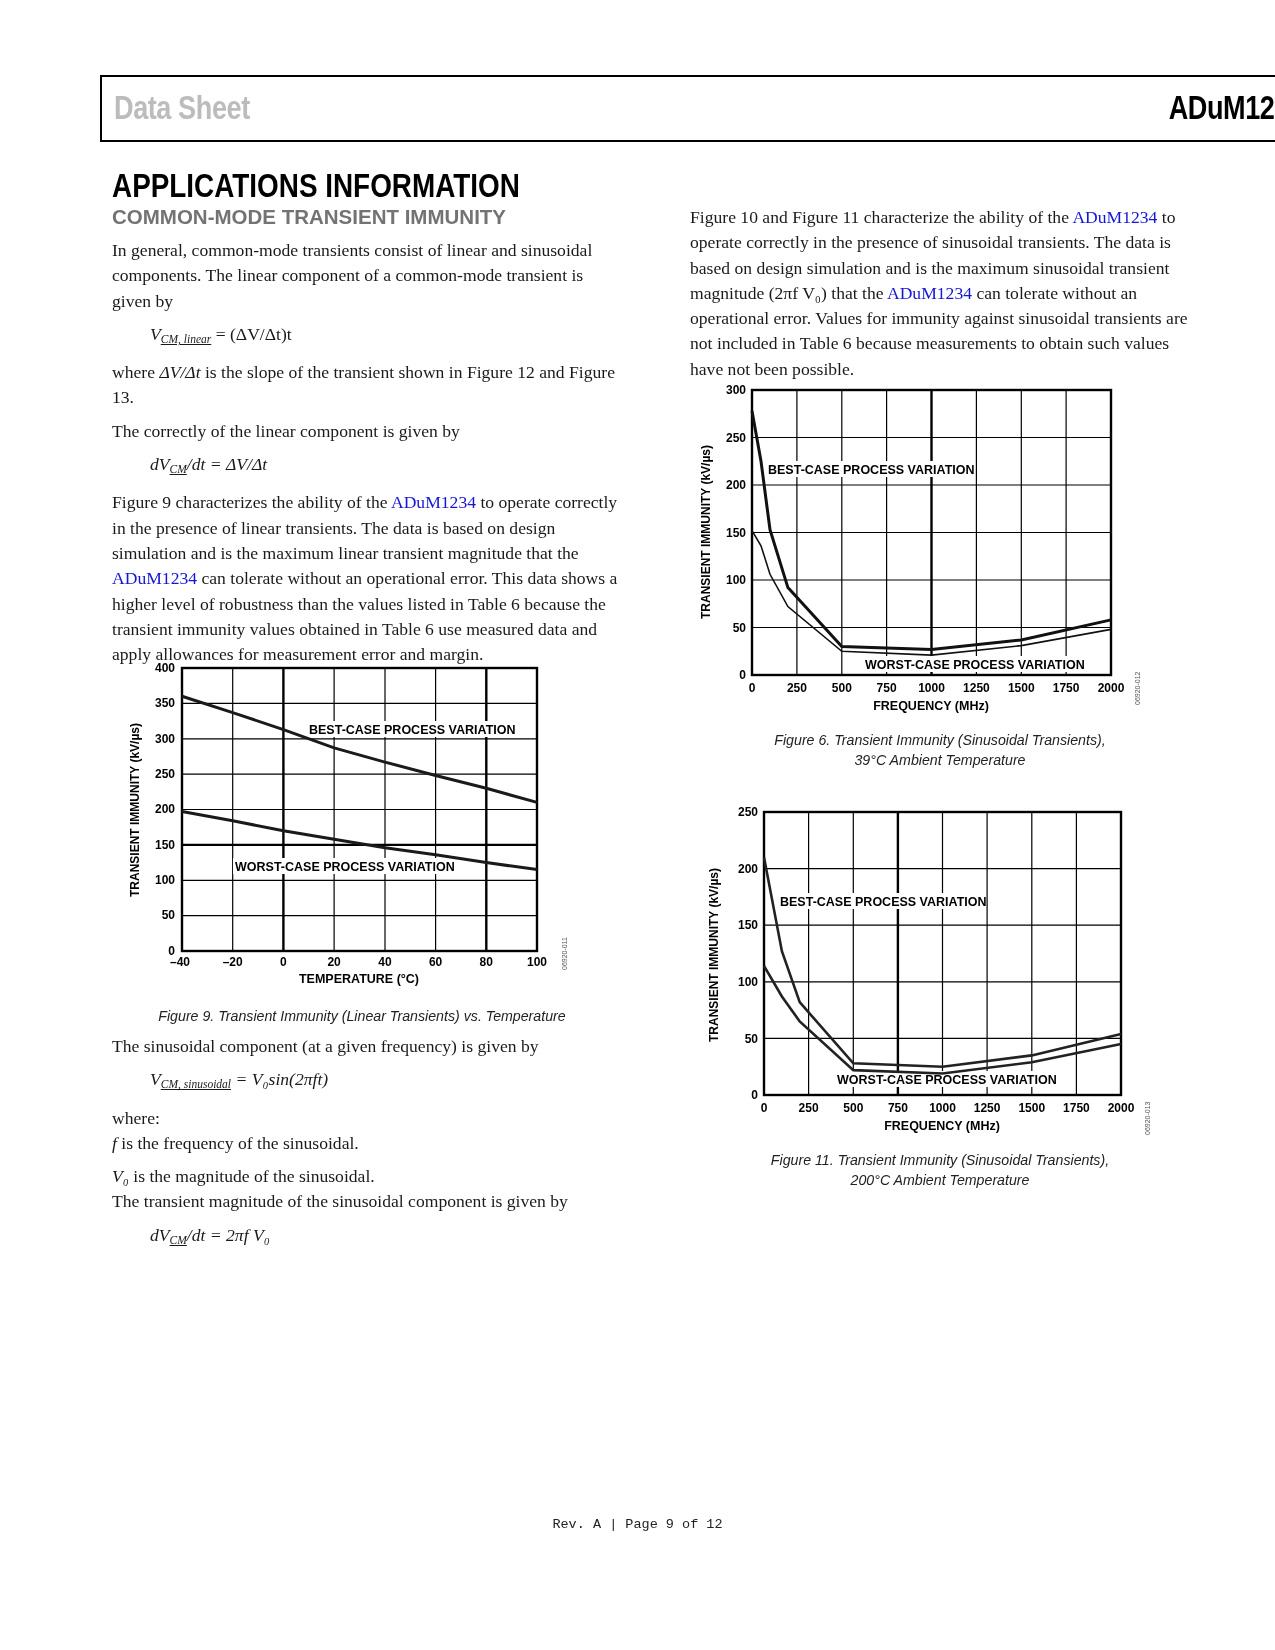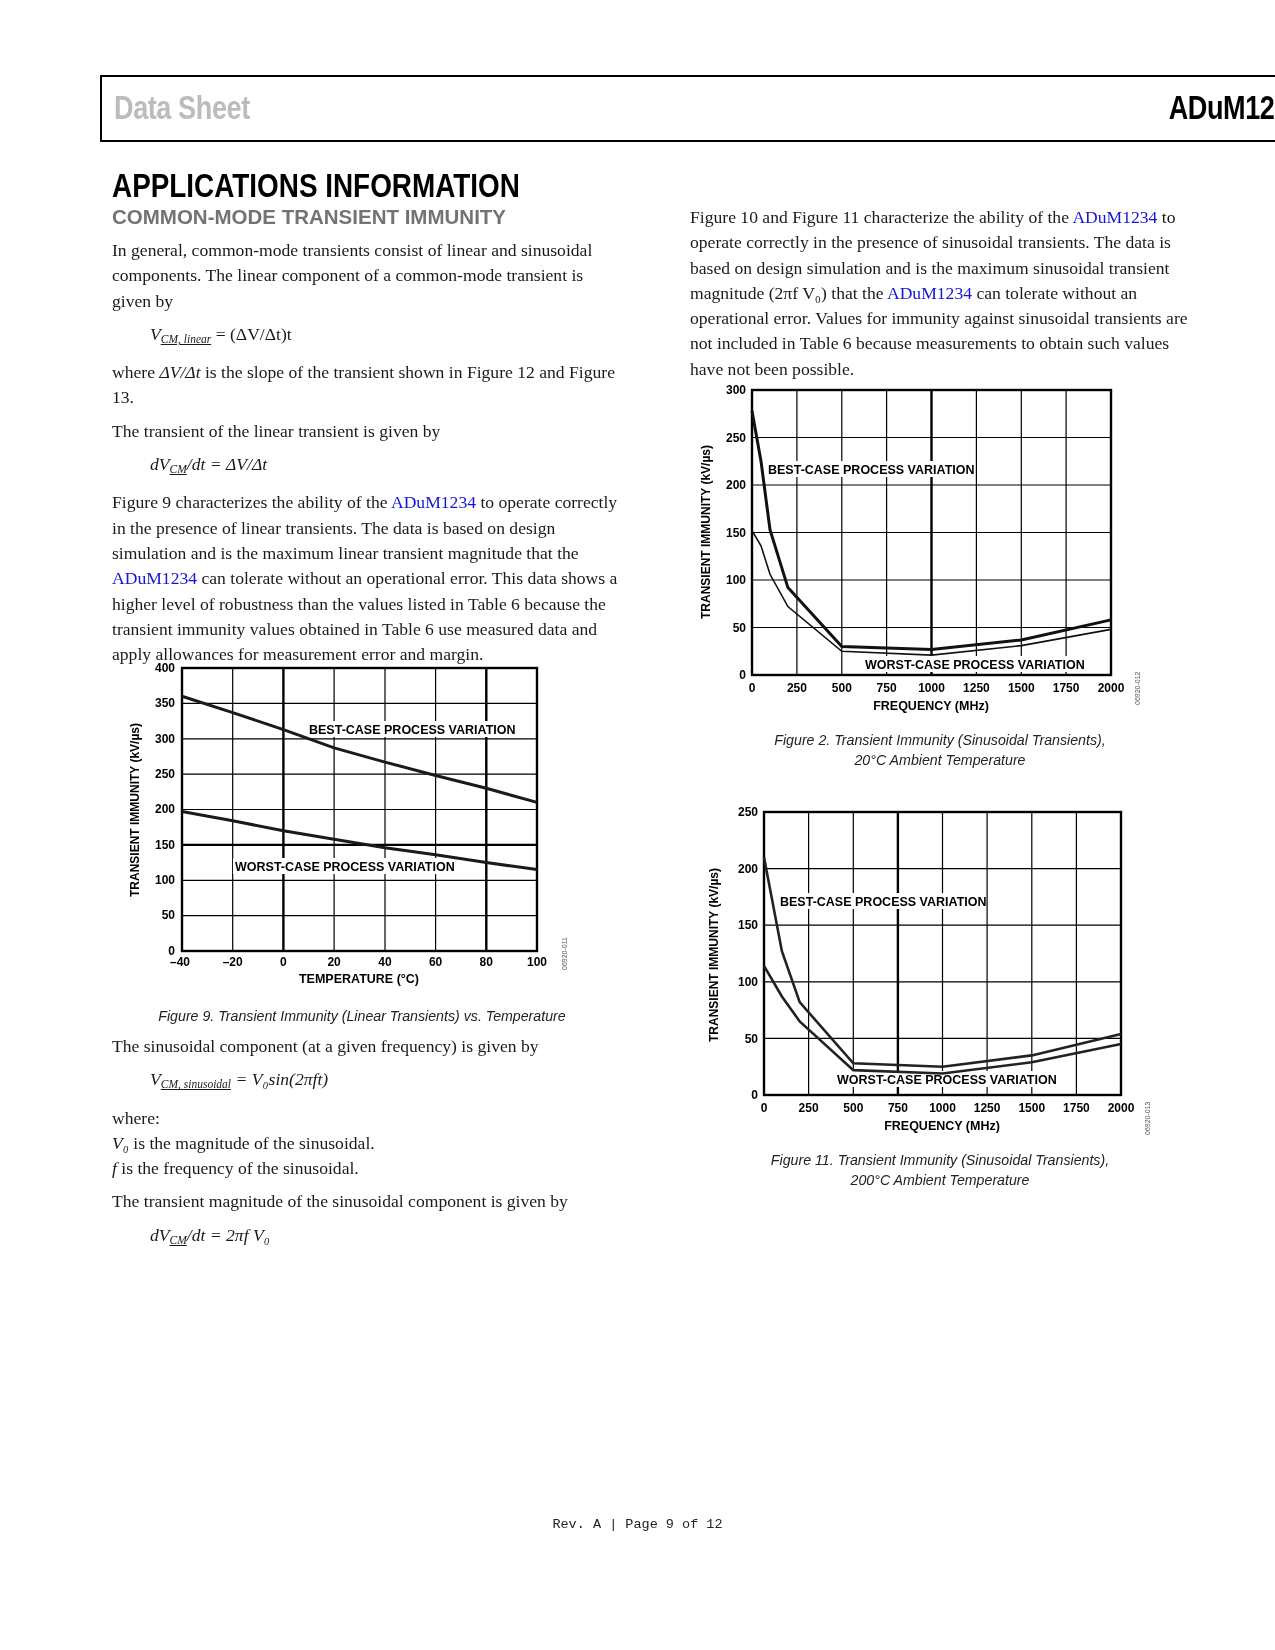--- a/index.html
+++ b/index.html
@@ -30,21 +30,21 @@
   <div class="hdr-right">ADuM1234</div>
 </div>
 
 <div class="h1">APPLICATIONS INFORMATION</div>
 <div class="h2">COMMON-MODE TRANSIENT IMMUNITY</div>
 
 <div class="col-left">
   <p>In general, common-mode transients consist of linear and sinusoidal components. The linear component of a common-mode transient is given by</p>
   <div class="eq"><span>V</span><sub>CM, linear</sub><span style="font-style:normal"> = (ΔV/Δt)t</span></div>
   <p><span>where </span><i>ΔV/Δt</i><span> is the slope of the transient shown in Figure 12 and Figure 13.</span></p>
-  <p>The transient of the linear transient is given by</p>
+  <p>The correctly of the linear component is given by</p>
   <div class="eq"><span>dV</span><sub>CM</sub><span>/dt = ΔV/Δt</span></div>
   <p><span>Figure 9 characterizes the ability of the </span><span class="lnk">ADuM1234</span><span> to operate correctly in the presence of linear transients. The data is based on design simulation and is the maximum linear transient magnitude that the </span><span class="lnk">ADuM1234</span><span> can tolerate without an operational error. This data shows a higher level of robustness than the values listed in Table 6 because the transient immunity values obtained in Table 6 use measured data and apply allowances for measurement error and margin.</span></p>
 </div>
 
 <div class="chart" style="left:125px; top:660px; width:460px; height:340px;">
   <svg width="460" height="340" viewBox="0 0 460 340">
 
     <g stroke="#000" stroke-width="1.2">
       <line x1="57" y1="43.4" x2="412" y2="43.4"></line>
       <line x1="57" y1="78.8" x2="412" y2="78.8"></line>
@@ -95,22 +95,22 @@
     <text class="figid" transform="translate(442,310) rotate(-90)">06920-011</text>
   </svg>
 </div>
 <div class="cap" style="position:absolute; left:112px; top:1006px; width:500px;">Figure 9. Transient Immunity (Linear Transients) vs. Temperature</div>
 
 <div class="col-left" style="top:1034px;">
   <p>The sinusoidal component (at a given frequency) is given by</p>
   <div class="eq"><span>V</span><sub>CM, sinusoidal</sub><span> = V₀sin(2πft)</span></div>
   <div class="lines">
     <p>where:</p>
+    <p style="margin-bottom:8px;"><i>f</i><span> is the frequency of the sinusoidal.</span></p>
     <p><i>V₀</i><span> is the magnitude of the sinusoidal.</span></p>
-    <p style="margin-bottom:8px;"><i>f</i><span> is the frequency of the sinusoidal.</span></p>
   </div>
   <p>The transient magnitude of the sinusoidal component is given by</p>
   <div class="eq"><span>dV</span><sub>CM</sub><span>/dt = 2πf V₀</span></div>
 </div>
 
 <div class="col-right">
   <p><span>Figure 10 and Figure 11 characterize the ability of the </span><span class="lnk">ADuM1234</span><span> to operate correctly in the presence of sinusoidal transients. The data is based on design simulation and is the maximum sinusoidal transient magnitude (2πf V₀) that the </span><span class="lnk">ADuM1234</span><span> can tolerate without an operational error. Values for immunity against sinusoidal transients are not included in Table 6 because measurements to obtain such values have not been possible.</span></p>
 </div>
 
 <div class="chart" style="left:690px; top:380px; width:470px; height:345px;">
@@ -158,22 +158,22 @@
         <text x="331.3" y="312">1500</text>
         <text x="376.1" y="312">1750</text>
         <text x="421" y="312">2000</text>
     </g>
     <text x="241" y="330" font-size="12.5" text-anchor="middle" fill="#000">FREQUENCY (MHz)</text>
     <text transform="translate(20,152) rotate(-90)" font-size="12" text-anchor="middle" fill="#000">TRANSIENT IMMUNITY (kV/µs)</text>
     <text class="figid" transform="translate(450,325) rotate(-90)">06920-012</text>
   </svg>
 </div>
 <div class="cap" style="position:absolute; left:680px; top:730px; width:520px;">
-  <div>Figure 2. Transient Immunity (Sinusoidal Transients),</div>
-  <div>20°C Ambient Temperature</div>
+  <div>Figure 6. Transient Immunity (Sinusoidal Transients),</div>
+  <div>39°C Ambient Temperature</div>
 </div>
 
 <div class="chart" style="left:700px; top:800px; width:470px; height:345px;">
   <svg width="470" height="345" viewBox="0 0 470 345">
 
     <g stroke="#000" stroke-width="1.2">
       <line x1="64" y1="68.6" x2="421" y2="68.6"></line>
       <line x1="64" y1="125.2" x2="421" y2="125.2"></line>
       <line x1="64" y1="181.8" x2="421" y2="181.8"></line>
       <line x1="64" y1="238.4" x2="421" y2="238.4"></line>

